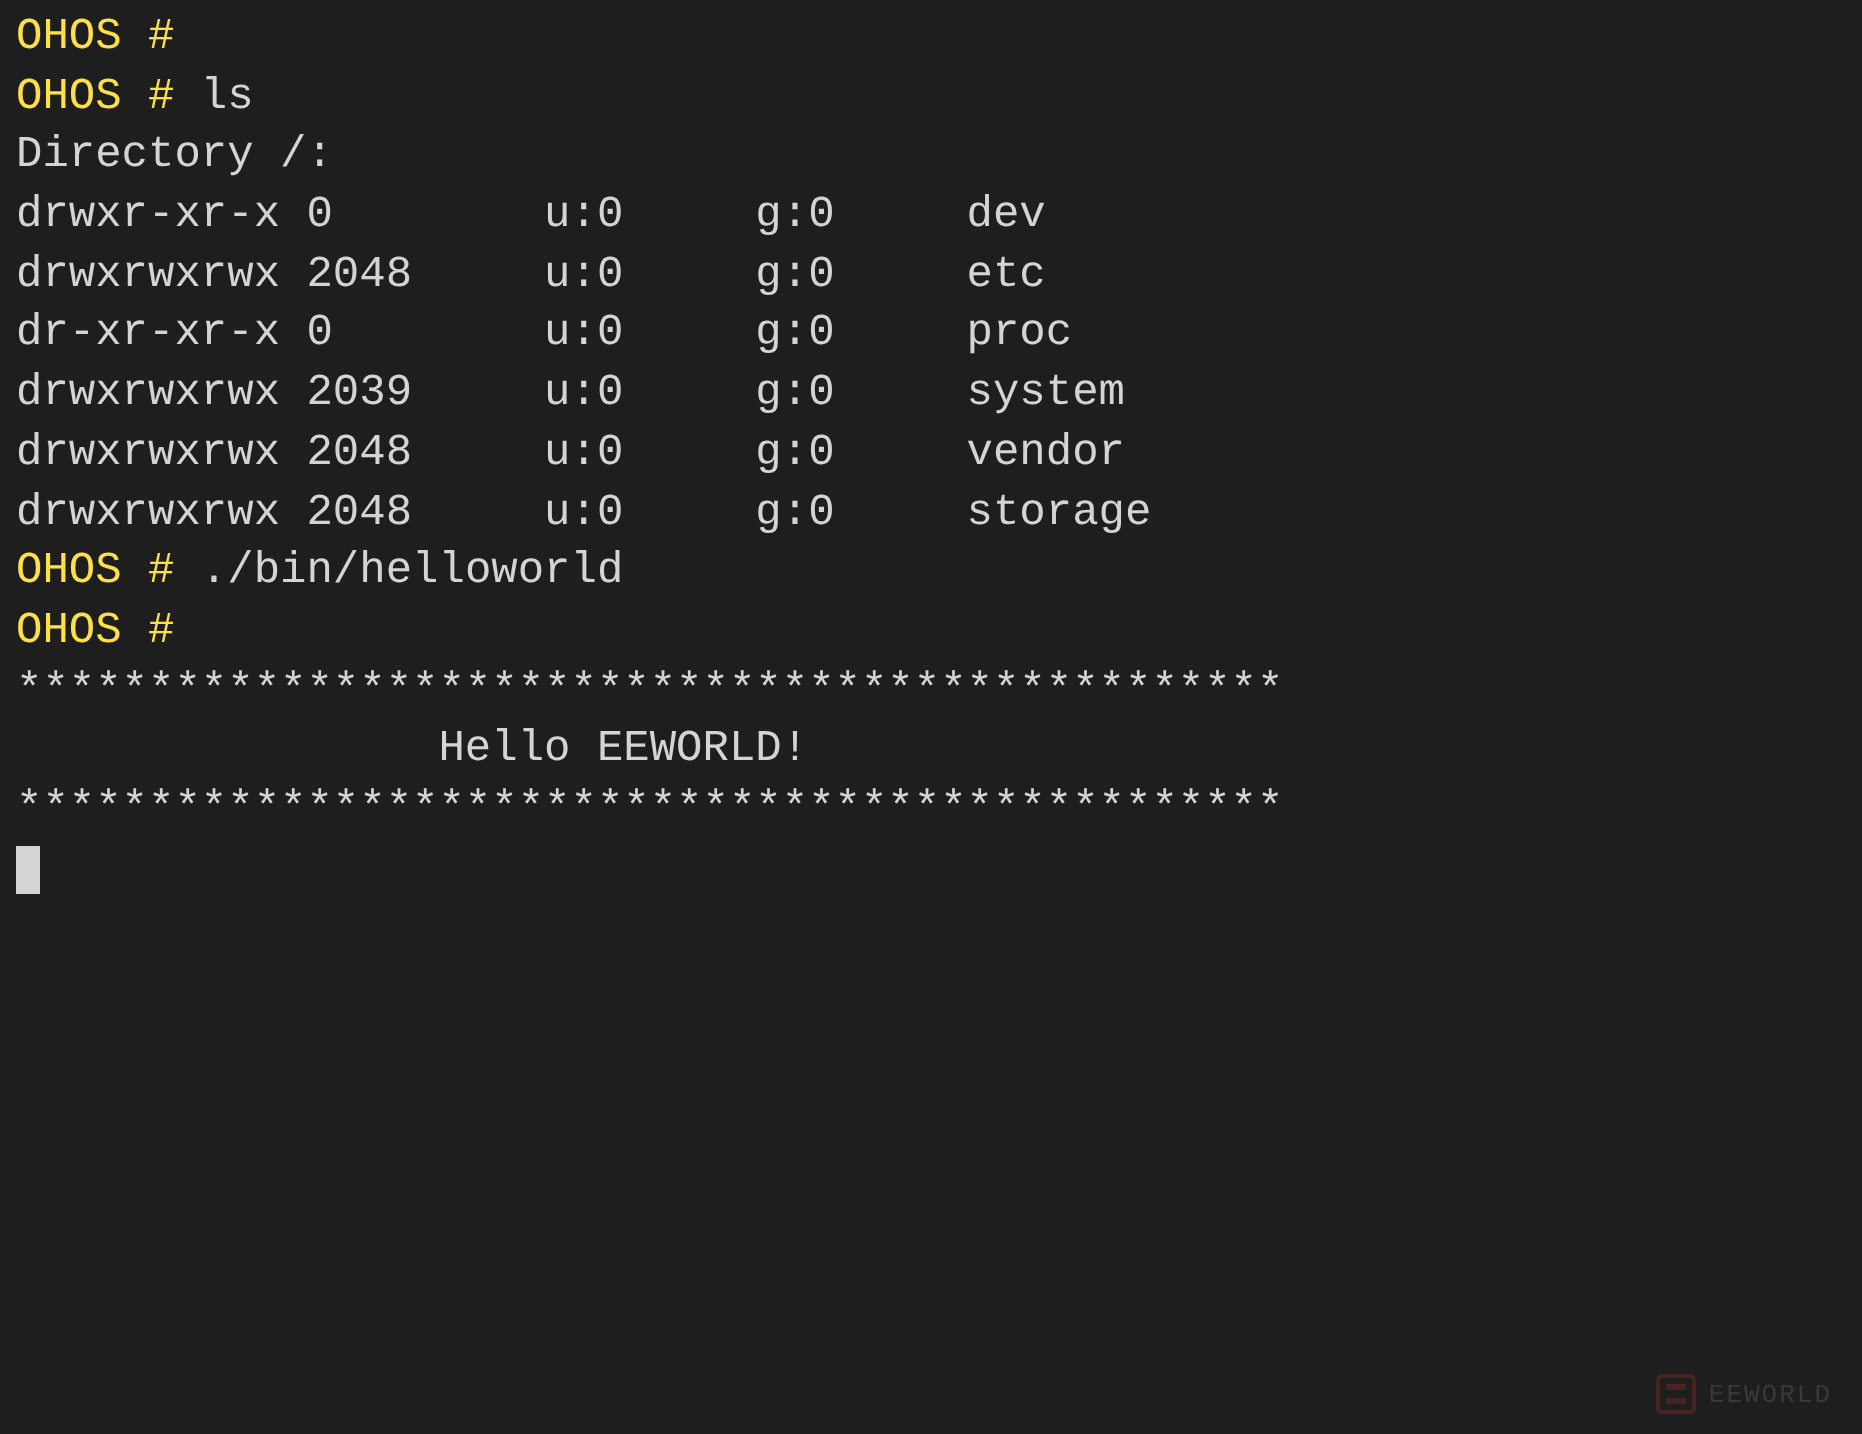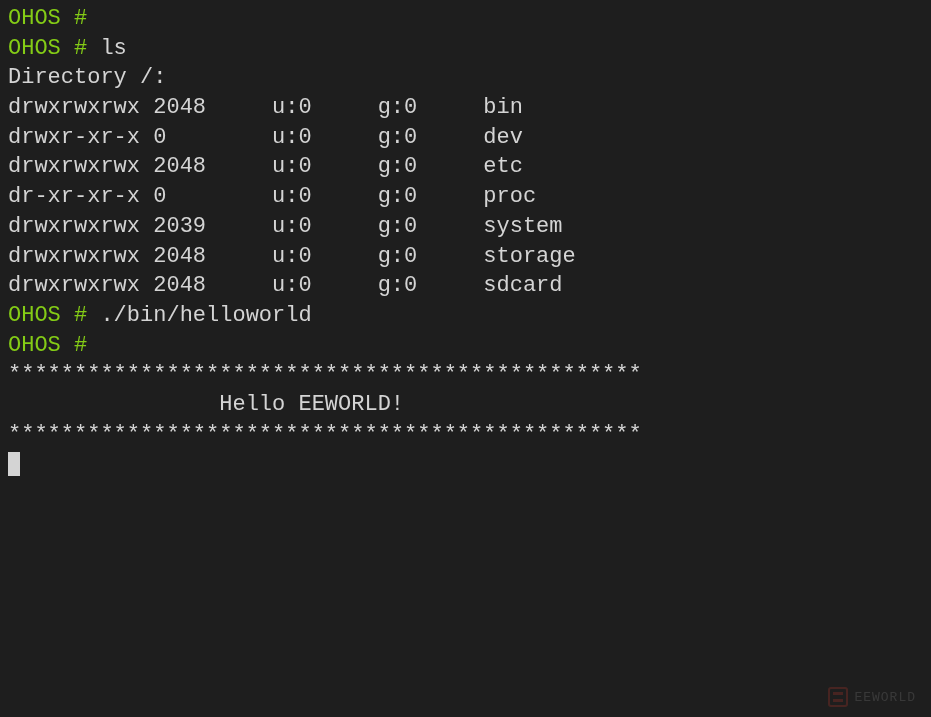--- a/index.html
+++ b/index.html
@@ -13,21 +13,21 @@
       font-family: 'Consolas', 'Monaco', 'Courier New', monospace;
       font-size: 22px;
       line-height: 1.35;
       padding: 4px 8px;
       width: 931px;
       height: 717px;
       overflow: hidden;
       position: relative;
     }
     .prompt {
-      color: #84cc16;
+      color: #fde047;
     }
     .line {
       white-space: pre;
     }
     .cursor {
       display: inline-block;
       width: 12px;
       height: 24px;
       background-color: #d4d4d4;
       vertical-align: text-bottom;
@@ -79,27 +79,26 @@
       color: #888;
     }
   </style>
 </head>
 <body>
 
 <div class="line"><span class="prompt">OHOS #</span></div>
 <div class="line"><span class="prompt">OHOS #</span> <span>ls</span></div>
 <div class="line">Directory /:</div>
 <div id="listing-container">
-    <div class="line">drwxrwxrwx 2048     u:0     g:0     bin</div>
     <div class="line">drwxr-xr-x 0        u:0     g:0     dev</div>
     <div class="line">drwxrwxrwx 2048     u:0     g:0     etc</div>
     <div class="line">dr-xr-xr-x 0        u:0     g:0     proc</div>
     <div class="line">drwxrwxrwx 2039     u:0     g:0     system</div>
+    <div class="line">drwxrwxrwx 2048     u:0     g:0     vendor</div>
     <div class="line">drwxrwxrwx 2048     u:0     g:0     storage</div>
-    <div class="line">drwxrwxrwx 2048     u:0     g:0     sdcard</div>
   </div>
 <div class="line"><span class="prompt">OHOS #</span> <span>./bin/helloworld</span></div>
 <div class="line"><span class="prompt">OHOS #</span></div>
 <div class="line">************************************************</div>
 <div class="line"></div>
 <div class="line">                Hello EEWORLD!</div>
 <div class="line"></div>
 <div class="line">************************************************</div>
 <div class="line"><span class="cursor"></span></div>
 

